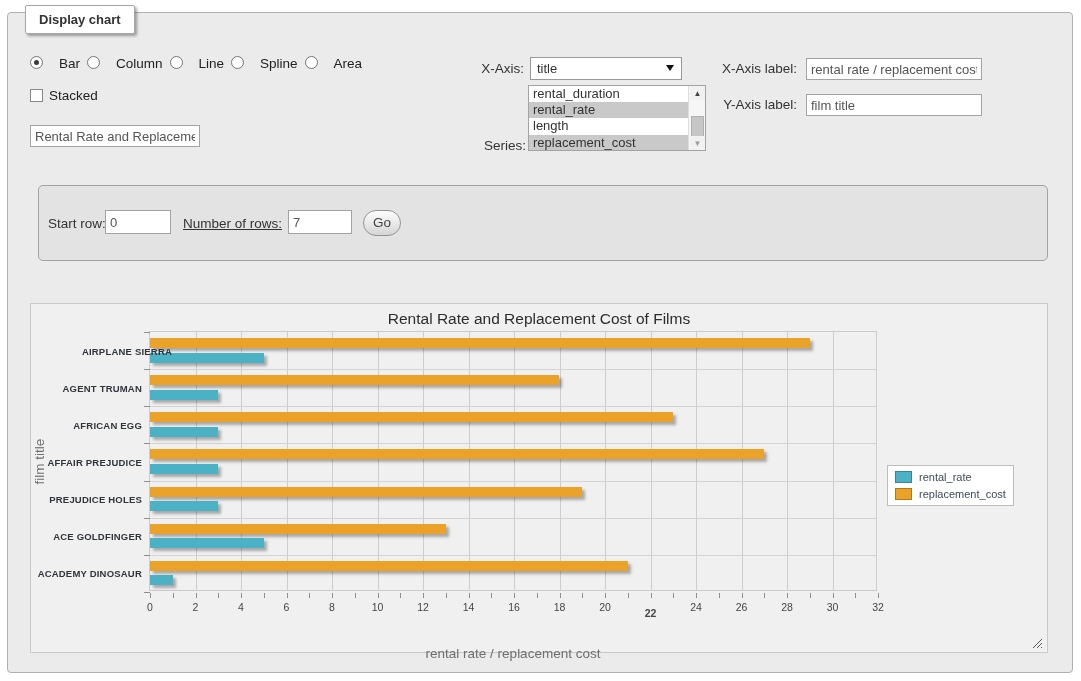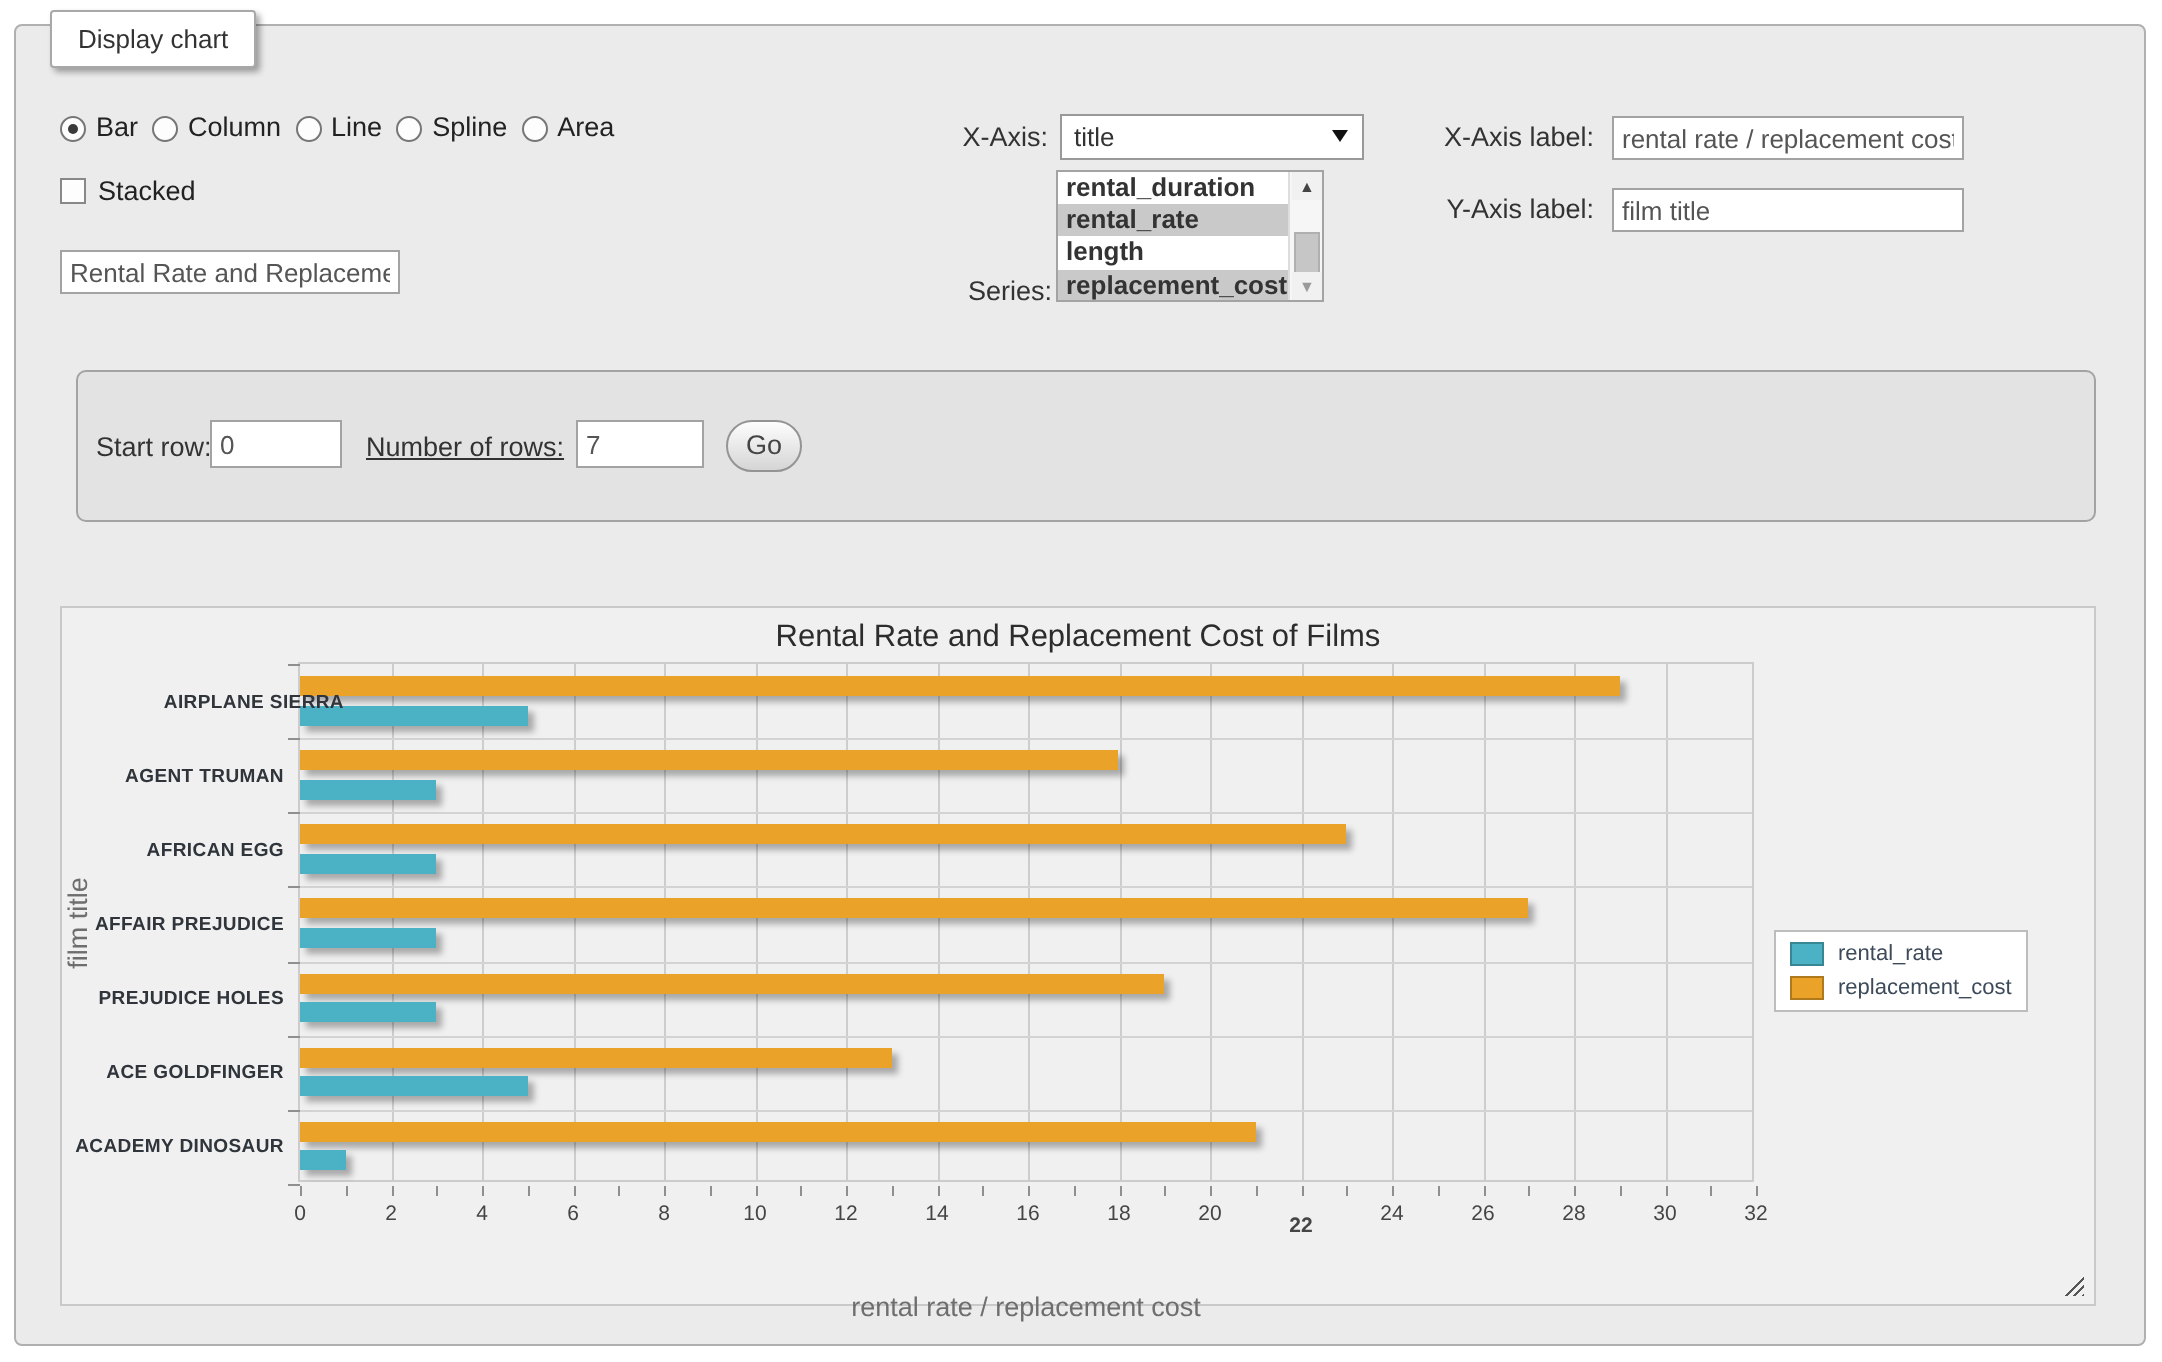--- a/index.html
+++ b/index.html
@@ -4,50 +4,50 @@
 <style>
   * { box-sizing: border-box; margin: 0; padding: 0; }
   html,body { width:1081px; height:681px; background:#ffffff;
     font-family:"Liberation Sans", sans-serif; position:relative; overflow:hidden; }
 
   
   .panel { position:absolute; left:7px; top:12px; width:1066px; height:661px;
     background:#ebebeb; border:1px solid #b0b0b0; border-radius:4px; }
   .panel-legend { position:absolute; left:25px; top:5px; background:#ffffff;
     border:1px solid #a8a8a8; border-radius:2px; padding:6px 13px;
-    font-size:13px; font-weight:normal; color:#333; z-index:5;
+    font-size:13px; font-weight:bold; color:#333; z-index:5;
     box-shadow:2px 2px 3px rgba(0,0,0,0.35); }
 
   
   .ctl-label { position:absolute; font-size:13.5px; color:#333; white-space:nowrap; }
   .right-align { text-align:right; }
 
   .radio-row { position:absolute; left:30px; top:56px; display:flex; align-items:center; gap:7px;
     font-size:13.5px; color:#222; }
-  .radio-row .opt { display:flex; align-items:flex-end; gap:5px; }
+  .radio-row .opt { display:flex; align-items:flex-start; gap:16px; }
   .radio { width:13px; height:13px; border:1px solid #767676; border-radius:50%;
     background:#fdfdfd; position:relative; flex:0 0 auto; }
   .radio.checked::after { content:""; position:absolute; left:3px; top:3px; width:5px; height:5px;
     border-radius:50%; background:#3a3a3a; }
   .checkbox-row { position:absolute; left:30px; top:88px; display:flex; align-items:center; gap:6px;
     font-size:13.5px; color:#222; }
   .checkbox { width:13px; height:13px; border:1px solid #888; background:#fdfdfd; flex:0 0 auto; }
 
   input.text { position:absolute; border:1px solid #a3a3a3; background:#fff; color:#555;
     font-family:"Liberation Sans", sans-serif; font-size:13px; padding:2px 4px; height:22px; }
 
   .select-box { position:absolute; left:530px; top:57px; width:152px; height:23px;
     background:#fff; border:1px solid #999; font-size:13px; color:#333;
     display:flex; align-items:center; padding-left:6px; }
   .select-arrow { position:absolute; right:7px; top:7px; width:0; height:0;
     border-left:4px solid transparent; border-right:4px solid transparent;
     border-top:6px solid #111; }
 
-  .listbox { position:absolute; left:528px; top:85px; width:134px; height:66px;
-    background:#fff; border:1px solid #a3a3a3; overflow:hidden;font-weight:bold; }
+  .listbox { position:absolute; left:528px; top:85px; width:178px; height:66px;
+    background:#fff; border:1px solid #a3a3a3; overflow:hidden; }
   .listbox .options { position:absolute; left:0; top:0; right:17px; bottom:0; }
   .listbox .opt-item { height:16.2px; line-height:16.2px; font-size:13px; color:#333;
     padding-left:4px; white-space:nowrap; }
   .listbox .opt-item.selected { background:#c9c9c9; }
   .scrollbar { position:absolute; right:0; top:0; width:17px; bottom:0;
     background:#f6f6f6; border-left:1px solid #ddd; }
   .sb-btn { position:absolute; left:1px; width:15px; height:14px; background:#f1f1f1;
     display:flex; align-items:center; justify-content:center; font-size:8px; }
   .sb-up { top:0; color:#444; }
   .sb-down { bottom:0; color:#9a9a9a; }

